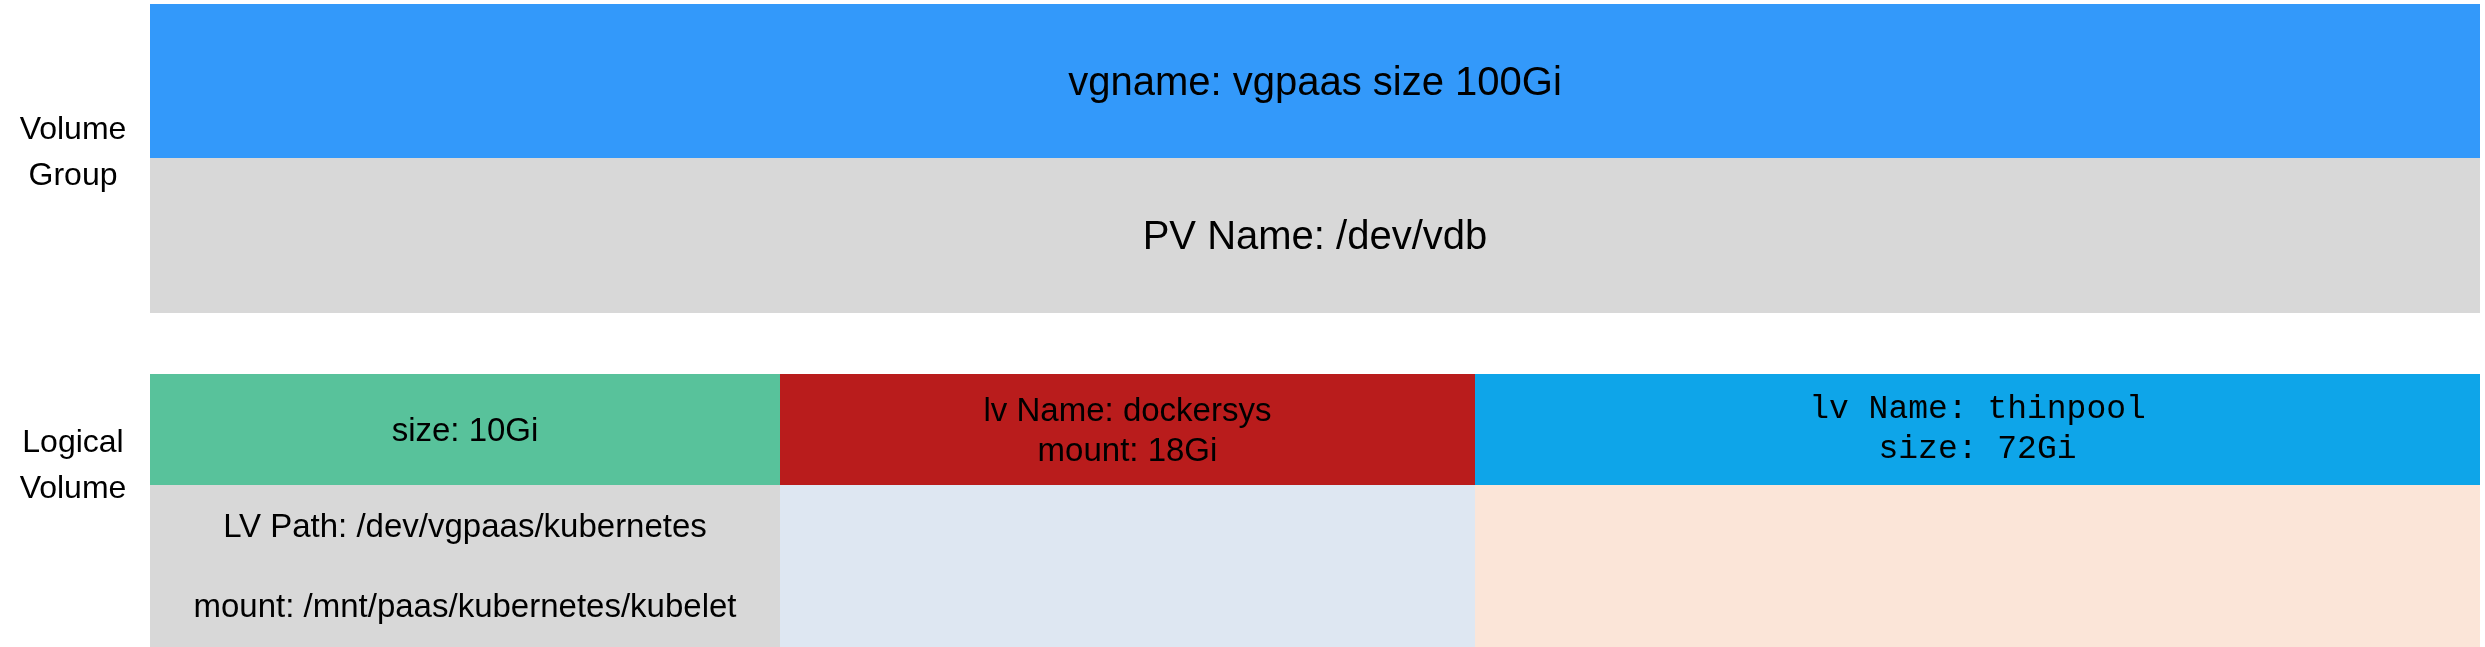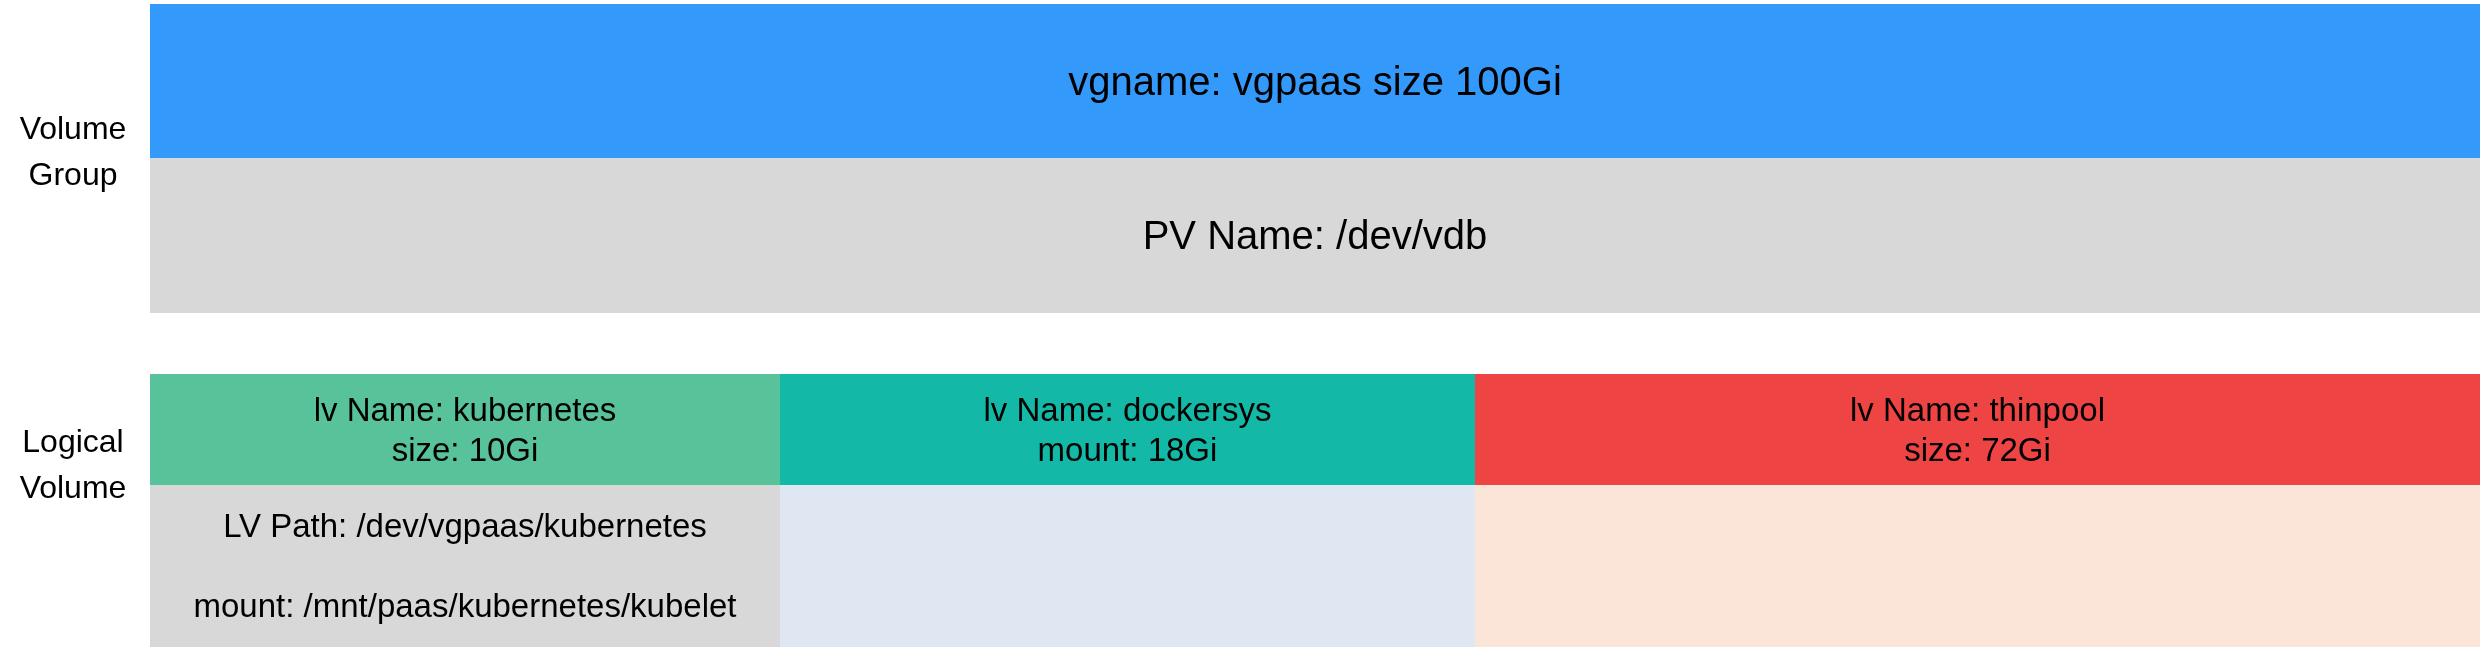--- a/index.html
+++ b/index.html
@@ -68,22 +68,22 @@
     top: 485px; height: 162px;
     font-size: 33px;
     line-height: 40px;
     gap: 40px;
   }
   .col-kubernetes { left: 0;     width: 630px;  }
   .col-dockersys  { left: 630px; width: 695px;  }
   .col-thinpool   { left: 1325px; width: 1005px; }
 
   .bg-green        { background: #58c29b; }
-  .bg-blue         { background: #14b8a6; }
-  .bg-orange       { background: #ef4444; }
+  .bg-blue         { background: #b91c1c; }
+  .bg-orange       { background: #0ea5e9; font-family: Liberation Mono, monospace; }
   .bg-gray         { background: #d8d8d8; }
   .bg-light-blue   { background: #dee7f2; }
   .bg-light-orange { background: #fbe5d8; }
 </style>
 </head>
 <body>
 
 <div class="diagram">
 
   <div class="side-label vg">
@@ -100,21 +100,20 @@
 
     <div class="bar vg-top">
       <div>vgname: vgpaas size 100Gi</div>
     </div>
 
     <div class="bar vg-bottom">
       <div>PV Name: /dev/vdb</div>
     </div>
 
     <div class="bar lv-name col-kubernetes bg-green">
-      <div>lv Name: kubernetes</div>
       <div>size: 10Gi</div>
     </div>
     <div class="bar lv-detail col-kubernetes bg-gray">
       <div>LV Path: /dev/vgpaas/kubernetes</div>
       <div>mount: /mnt/paas/kubernetes/kubelet</div>
     </div>
 
     <div class="bar lv-name col-dockersys bg-blue">
       <div>lv Name: dockersys</div>
       <div>mount: 18Gi</div>

